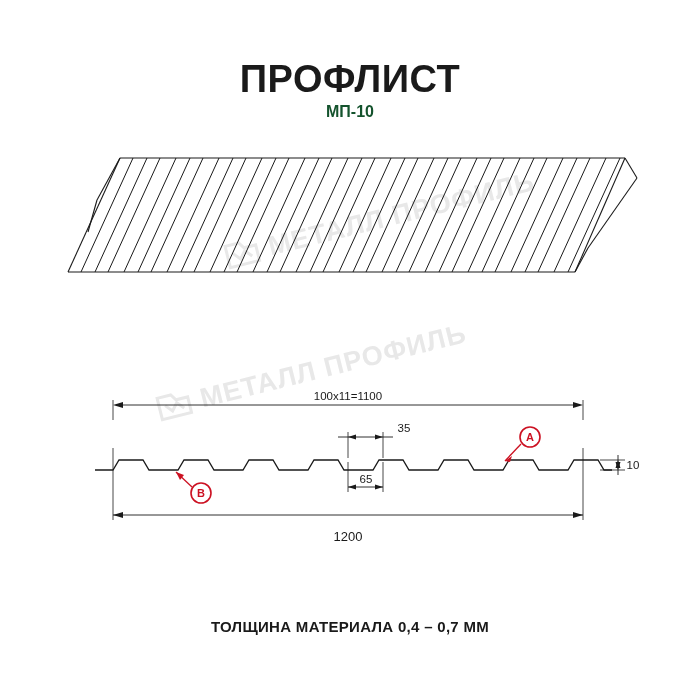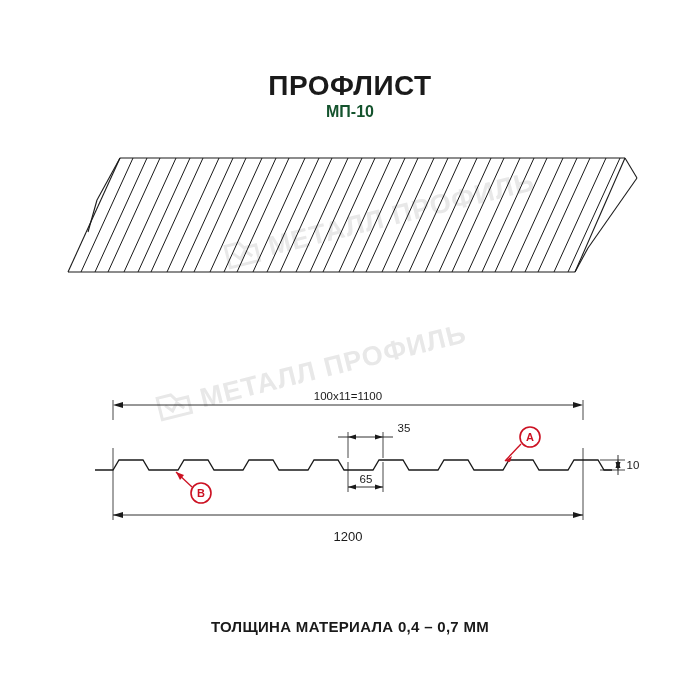--- a/index.html
+++ b/index.html
@@ -19,25 +19,24 @@
     position: relative;
     width: 700px;
     height: 700px;
   }
   .title {
     position: absolute;
     top: 58px;
     left: 0;
     width: 700px;
     text-align: center;
-    font-size: 28px;
+    font-size: 38px;
     font-weight: bold;
     letter-spacing: 0.5px;
     color: #1a1a1a;
-    margin-top: 12px;
   }
   .subtitle {
     position: absolute;
     top: 103px;
     left: 0;
     width: 700px;
     text-align: center;
     font-size: 16px;
     font-weight: bold;
     color: #14532d;

